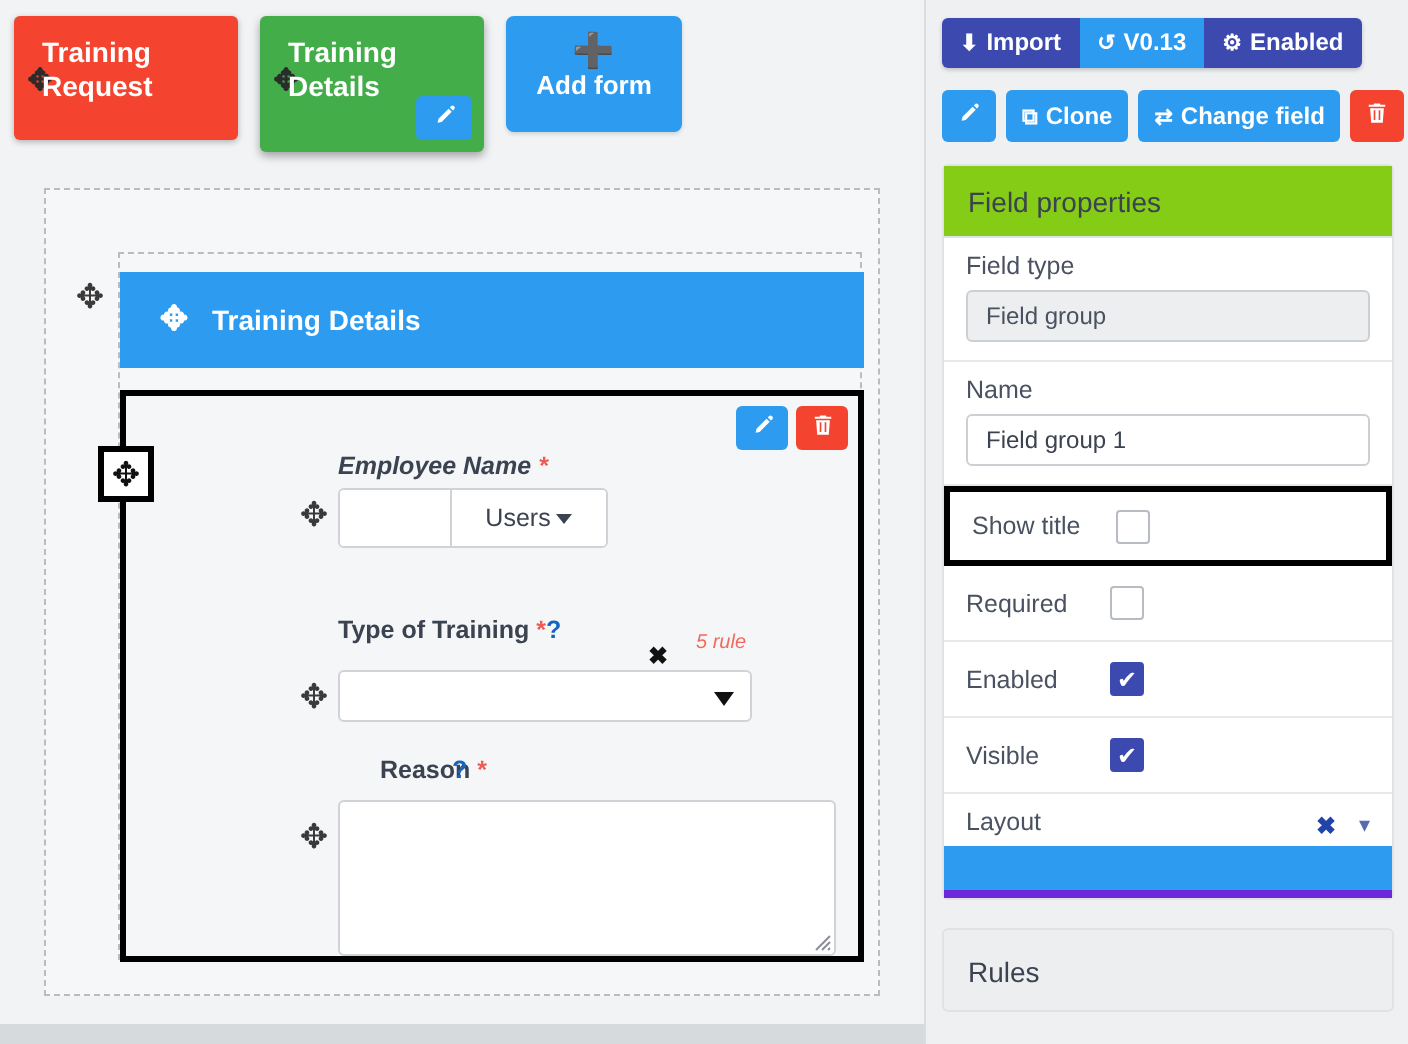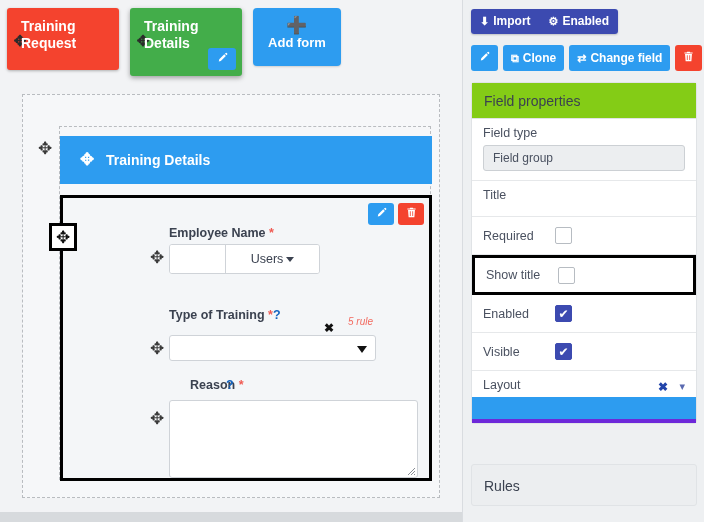--- a/index.html
+++ b/index.html
@@ -211,25 +211,25 @@
   }
   .rule-count {
     position: absolute;
     color: #f26a5f;
     font-size: 10px;
     font-style: italic;
   }
 
   
   #row-employee { top: 28px; }
-  #row-employee .field-label { position: absolute; left: 106px; top: 0; }
+  #row-employee .field-label { position: absolute; left: 106px; top: 0; font-style: italic; }
   #row-employee .field-handle { left: 86px; top: 24px; }
   #emp-input-group {
     position: absolute; left: 106px; top: 18px;
-    width: 151px; height: 30px;
+    width: 135px; height: 30px;
     display: flex;
     border: 1px solid #cfd3d8;
     border-radius: 3px;
     background: #fff;
     overflow: hidden;
   }
   #emp-text-input {
     width: 56px; height: 100%;
     border: none;
     border-right: 1px solid #cfd3d8;
@@ -584,20 +584,23 @@
 
     <div id="bottom-strip"></div>
   </div>
 
   <div id="right-pane">
 
     <div id="toolbar-row1">
       <div id="btn-import" class="tb-btn">
         <span class="tb-ico">⬇</span><span>Import</span>
       </div>
+      <div id="btn-version" class="tb-btn">
+        <span class="tb-ico">↺</span><span>V0.13</span>
+      </div>
       <div id="btn-settings" class="tb-btn">
         <span class="tb-ico">⚙</span><span>Enabled</span>
       </div>
     </div>
 
     <div id="toolbar-row2">
       <div class="tb2-btn" id="btn-fp-edit">
         <svg width="11" height="11" viewBox="0 0 16 16" fill="#fff">
             <path d="M12.3 1.7a1.6 1.6 0 0 1 2.3 2.3l-.8.8-2.3-2.3.8-.8zM10.6 3.4l2.3 2.3-7.3 7.3-3 .7.7-3 7.3-7.3z"></path>
           </svg>
@@ -618,30 +621,31 @@
     <div id="panel-field-props">
 
       <div id="panel-header">Field properties</div>
 
       <div class="prop-block">
         <span class="prop-label">Field type</span>
         <div class="prop-readonly">Field group</div>
       </div>
 
       <div class="prop-block">
-        <span class="prop-label">Title</span>
+        <span class="prop-label">Name</span>
+        <input class="prop-input" type="text" value="Field group 1" style="">
+      </div>
+
+      <div class="prop-check-row" id="row-show-title">
+        <span class="prop-label">Show title</span>
+        <span class="cbox"></span>
       </div>
 
       <div class="prop-check-row">
         <span class="prop-label">Required</span>
-        <span class="cbox"></span>
-      </div>
-
-      <div class="prop-check-row" id="row-show-title">
-        <span class="prop-label">Show title</span>
         <span class="cbox"></span>
       </div>
 
       <div class="prop-check-row">
         <span class="prop-label">Enabled</span>
         <span class="cbox checked">✔</span>
       </div>
 
       <div class="prop-check-row">
         <span class="prop-label">Visible</span>

